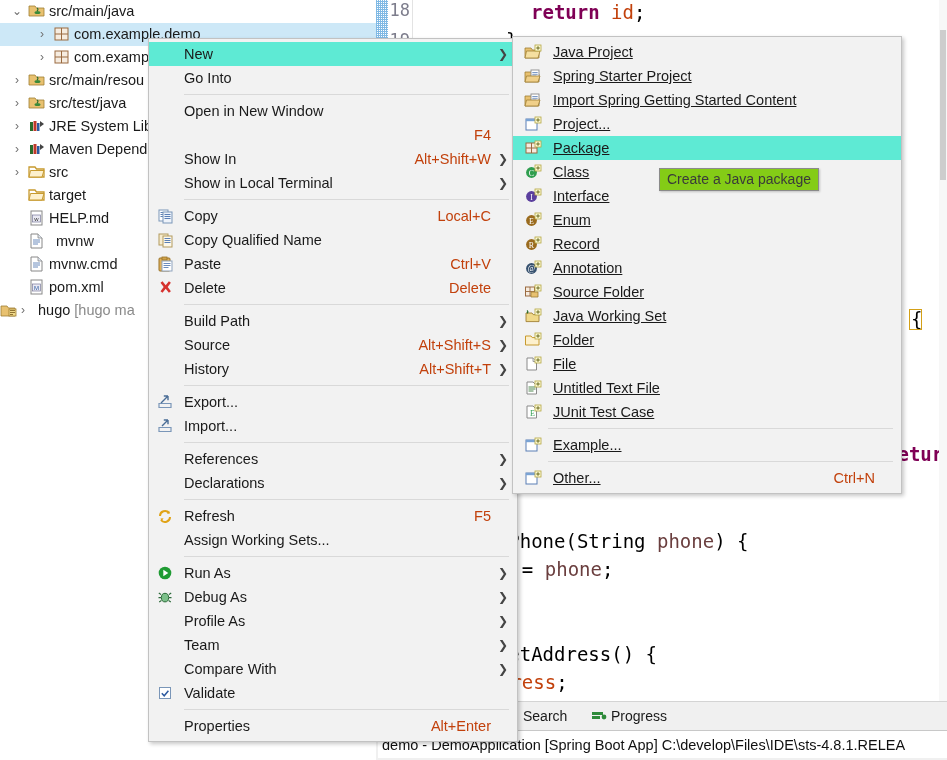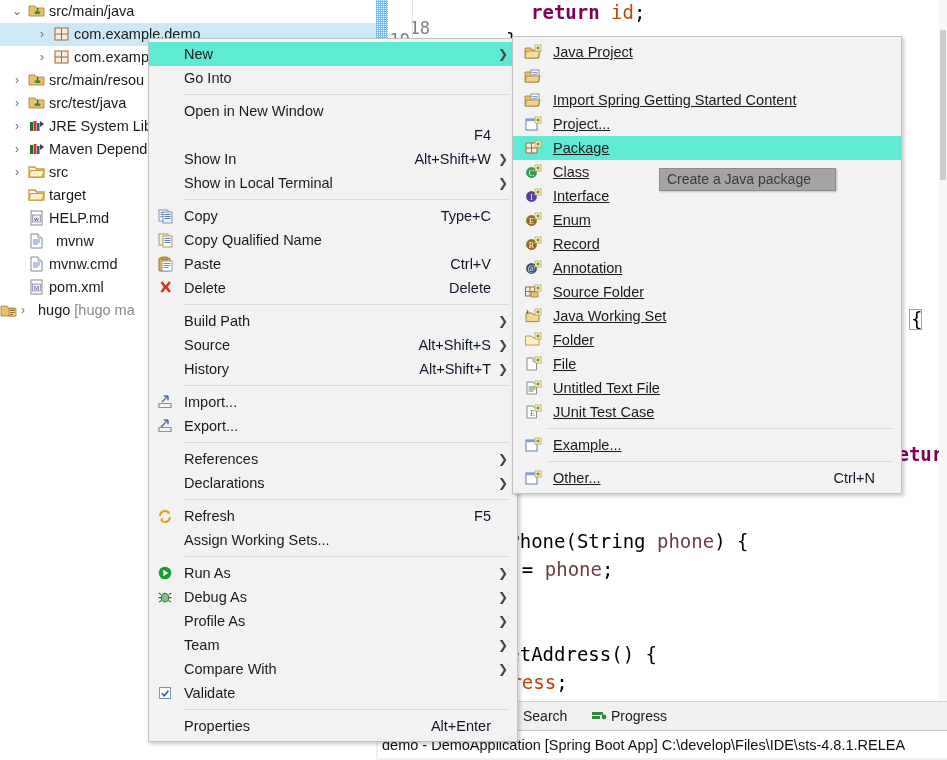--- a/index.html
+++ b/index.html
@@ -102,55 +102,55 @@
     background:#f2f2f2;border:1px solid #c2c2c2;
     box-shadow:2px 2px 4px rgba(0,0,0,.22);
     padding:3px 0 3px 0;box-sizing:border-box;
   }
   .mi{
     position:relative;height:24px;line-height:24px;
     font-size:14.5px;color:#1a1a1a;white-space:nowrap;cursor:default;
   }
   .mi .mico{position:absolute;left:8px;top:4px;width:18px;height:16px;}
   .mi .mlbl{position:absolute;left:35px;top:0;}
-  .mi .macc{position:absolute;right:26px;top:0;color:#0f172a;}
+  .mi .macc{position:absolute;right:26px;top:0;color:#c2410c;}
   .mi .marrow{position:absolute;right:9px;top:0;color:#444;font-size:12px;}
   .mi.hi{background:#5eead4;}
   .msep{height:1px;background:#d9d9d9;margin:4px 8px 4px 35px;}
 
   
   #submenu{
     position:absolute;left:512px;top:36px;width:390px;
     background:#f2f2f2;border:1px solid #c2c2c2;
     box-shadow:2px 2px 4px rgba(0,0,0,.22);
     padding:3px 0 3px 0;box-sizing:border-box;
   }
   #submenu .mi .mlbl{left:40px;text-decoration:underline;}
   #submenu .mi .mico{left:11px;}
 
   
   #tooltip{
     position:absolute;left:659px;top:168px;
-    background:#a3a3a3;border:1px solid #8a8a8a;
-    padding:2px 24px 3px 7px;font-size:14px;color:#3a3a3a;
+    background:#84cc16;border:1px solid #8a8a8a;
+    padding:2px 7px 3px 7px;font-size:14px;color:#3a3a3a;
     box-shadow:1px 1px 2px rgba(0,0,0,.2);
     white-space:nowrap;
   }
 
   svg{display:block;}
 </style>
 </head>
 <body>
 
 <div class="root">
 
   <div id="editor">
     <div id="gutter">
       <div class="gut-mark" style="top:0px;height:30px;"></div>
-      <div class="lineno" style="top:18px;padding-left:20px;">18</div>
+      <div class="lineno" style="top:0;">18</div>
       <div class="gut-mark" style="top:30px;height:18px;"></div>
       <div class="lineno" style="top:30px;">19</div>
     </div>
     <div class="gut-sep"></div>
 
     <div class="code" style="left:155px;top:1px;"><span class="kw">return</span><span class="fld"> id</span><span class="pln">;</span></div>
     <div class="code" style="left:130px;top:29px;color:#000;">}</div>
 
     <div class="code" style="left:510px;top:443px;color:#7f0055;font-weight:bold;">return </div>
 
@@ -389,21 +389,21 @@
             <rect x="3.5" y="4" width="6" height="1" fill="#5b7fb5"></rect>
             <rect x="3.5" y="6" width="6" height="1" fill="#5b7fb5"></rect>
             <rect x="3.5" y="8" width="6" height="1" fill="#5b7fb5"></rect>
             <rect x="6" y="4" width="9" height="11" fill="#eef3fa" stroke="#7a96b8" stroke-width="1"></rect>
             <rect x="7.5" y="6" width="6" height="1" fill="#5b7fb5"></rect>
             <rect x="7.5" y="8" width="6" height="1" fill="#5b7fb5"></rect>
             <rect x="7.5" y="10" width="6" height="1" fill="#5b7fb5"></rect>
           </svg>
         </span>
         <span class="mlbl">Copy</span>
-        <span class="macc">Type+C</span>
+        <span class="macc">Local+C</span>
       </div>
       <div class="mi">
         <span class="mico">
           <svg width="18" height="16" viewBox="0 0 18 16">
             <rect x="2" y="2" width="9" height="11" fill="#f7eccf" stroke="#b29a5e" stroke-width="1"></rect>
             <rect x="6" y="4" width="9" height="11" fill="#fdf8ea" stroke="#b29a5e" stroke-width="1"></rect>
             <rect x="7.5" y="6" width="6" height="1" fill="#5b7fb5"></rect>
             <rect x="7.5" y="8" width="6" height="1" fill="#5b7fb5"></rect>
             <rect x="7.5" y="10" width="6" height="1" fill="#5b7fb5"></rect>
           </svg>
@@ -444,33 +444,33 @@
       <div class="mi">
         <span class="mlbl">History</span>
         <span class="macc">Alt+Shift+T</span>
         <span class="marrow">❯</span>
       </div>
       <div class="msep"></div>
       <div class="mi">
         <span class="mico">
           <svg width="18" height="16" viewBox="0 0 18 16">
             <path d="M2 9.5h12v4H2z" fill="none" stroke="#7a96b8" stroke-width="1.2"></path>
+            <path d="M4 9l7-7M11 2v4.2M11 2H6.8" stroke="#4a6d96" stroke-width="1.4" fill="none"></path>
+          </svg>
+        </span>
+        <span class="mlbl">Export...</span>
+      </div>
+      <div class="mi">
+        <span class="mico">
+          <svg width="18" height="16" viewBox="0 0 18 16">
+            <path d="M2 9.5h12v4H2z" fill="none" stroke="#7a96b8" stroke-width="1.2"></path>
             <path d="M11 2l-6 6M11 2v4.2M11 2H6.8" stroke="#4a6d96" stroke-width="1.4" fill="none"></path>
           </svg>
         </span>
         <span class="mlbl">Import...</span>
-      </div>
-      <div class="mi">
-        <span class="mico">
-          <svg width="18" height="16" viewBox="0 0 18 16">
-            <path d="M2 9.5h12v4H2z" fill="none" stroke="#7a96b8" stroke-width="1.2"></path>
-            <path d="M4 9l7-7M11 2v4.2M11 2H6.8" stroke="#4a6d96" stroke-width="1.4" fill="none"></path>
-          </svg>
-        </span>
-        <span class="mlbl">Export...</span>
       </div>
       <div class="msep"></div>
       <div class="mi">
         <span class="mlbl">References</span>
         <span class="marrow">❯</span>
       </div>
       <div class="mi">
         <span class="mlbl">Declarations</span>
         <span class="marrow">❯</span>
       </div>
@@ -555,20 +555,21 @@
       </div>
       <div class="mi">
         <span class="mico">
           <svg width="18" height="16" viewBox="0 0 18 16">
             <path d="M1 4h6l1.5 2H15v8H1z" fill="#e8c170" stroke="#a07f33" stroke-width="0.8"></path>
             <rect x="7" y="2" width="8" height="10" fill="#fff" stroke="#8a8a8a" stroke-width="0.9"></rect>
             <path d="M8.3 4.5h5.4M8.3 6.3h5.4M8.3 8.1h4" stroke="#5b7fb5" stroke-width="0.8"></path>
             <path d="M2.5 8H16L14 14H1z" fill="#f0d08a" stroke="#a07f33" stroke-width="0.8"></path>
           </svg>
         </span>
+        <span class="mlbl">Spring Starter Project</span>
       </div>
       <div class="mi">
         <span class="mico">
           <svg width="18" height="16" viewBox="0 0 18 16">
             <path d="M1 4h6l1.5 2H15v8H1z" fill="#e8c170" stroke="#a07f33" stroke-width="0.8"></path>
             <rect x="7" y="2" width="8" height="10" fill="#fff" stroke="#8a8a8a" stroke-width="0.9"></rect>
             <path d="M8.3 4.5h5.4M8.3 6.3h5.4M8.3 8.1h4" stroke="#5b7fb5" stroke-width="0.8"></path>
             <path d="M2.5 8H16L14 14H1z" fill="#f0d08a" stroke="#a07f33" stroke-width="0.8"></path>
           </svg>
         </span>

